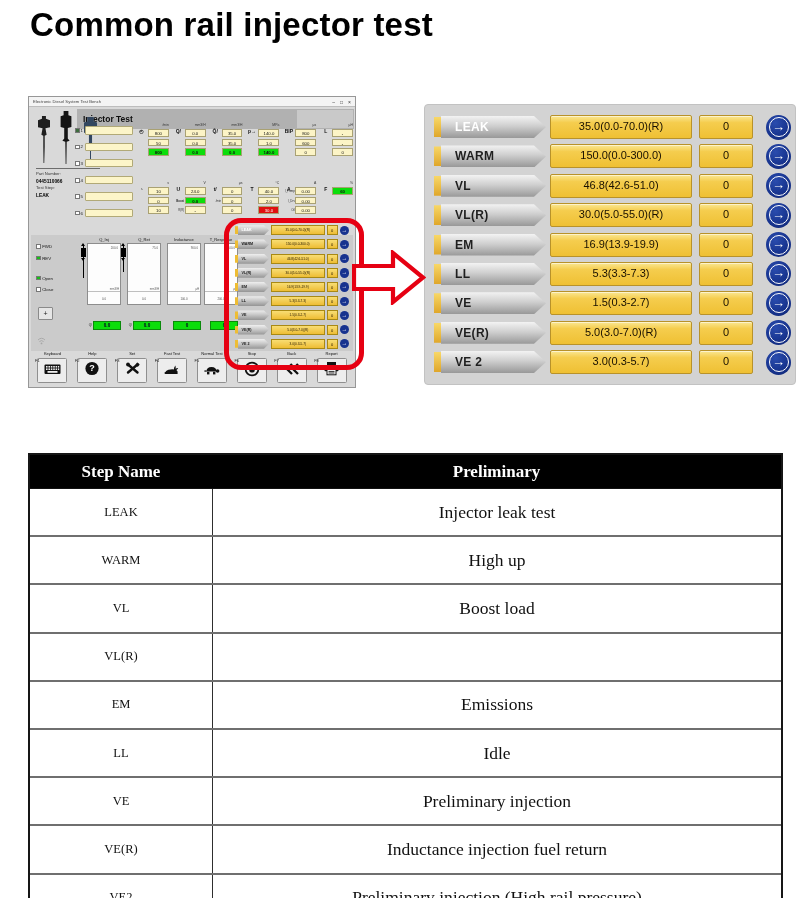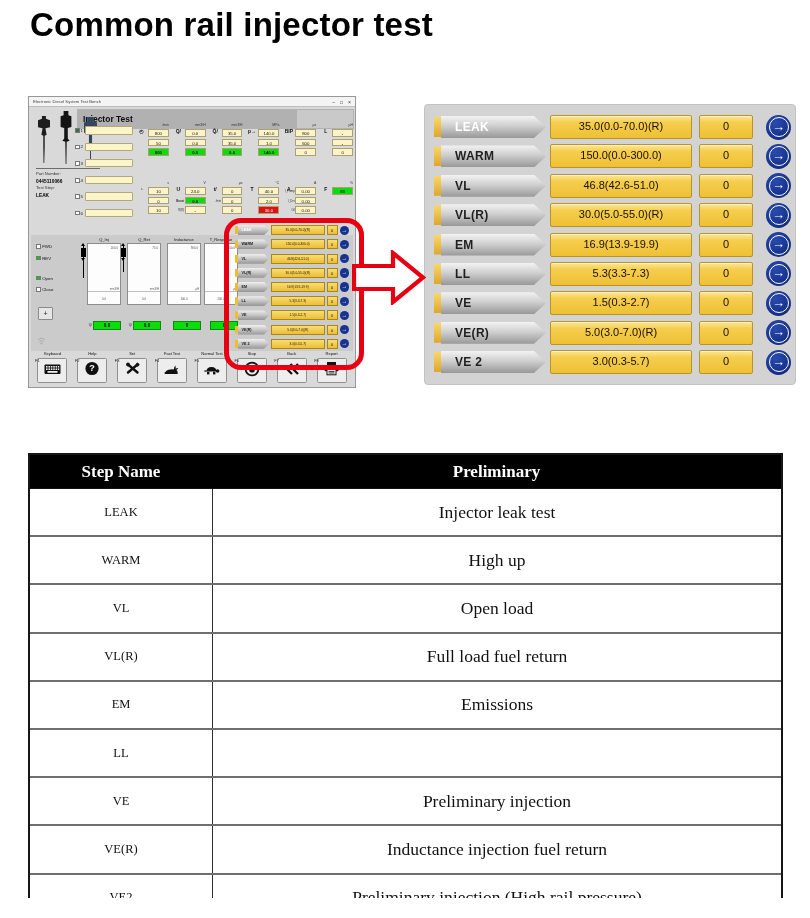--- a/index.html
+++ b/index.html
@@ -745,32 +745,32 @@
         <div class="trow">
           <div class="c1">LEAK</div>
           <div class="c2">Injector leak test</div>
         </div>
         <div class="trow">
           <div class="c1">WARM</div>
           <div class="c2">High up</div>
         </div>
         <div class="trow">
           <div class="c1">VL</div>
-          <div class="c2">Open load</div>
+          <div class="c2">Boost load</div>
         </div>
         <div class="trow">
           <div class="c1">VL(R)</div>
-          <div class="c2">Full load fuel return</div>
         </div>
         <div class="trow">
           <div class="c1">EM</div>
           <div class="c2">Emissions</div>
         </div>
         <div class="trow">
           <div class="c1">LL</div>
+          <div class="c2">Idle</div>
         </div>
         <div class="trow">
           <div class="c1">VE</div>
           <div class="c2">Preliminary injection</div>
         </div>
         <div class="trow">
           <div class="c1">VE(R)</div>
           <div class="c2">Inductance injection fuel return</div>
         </div>
         <div class="trow">

